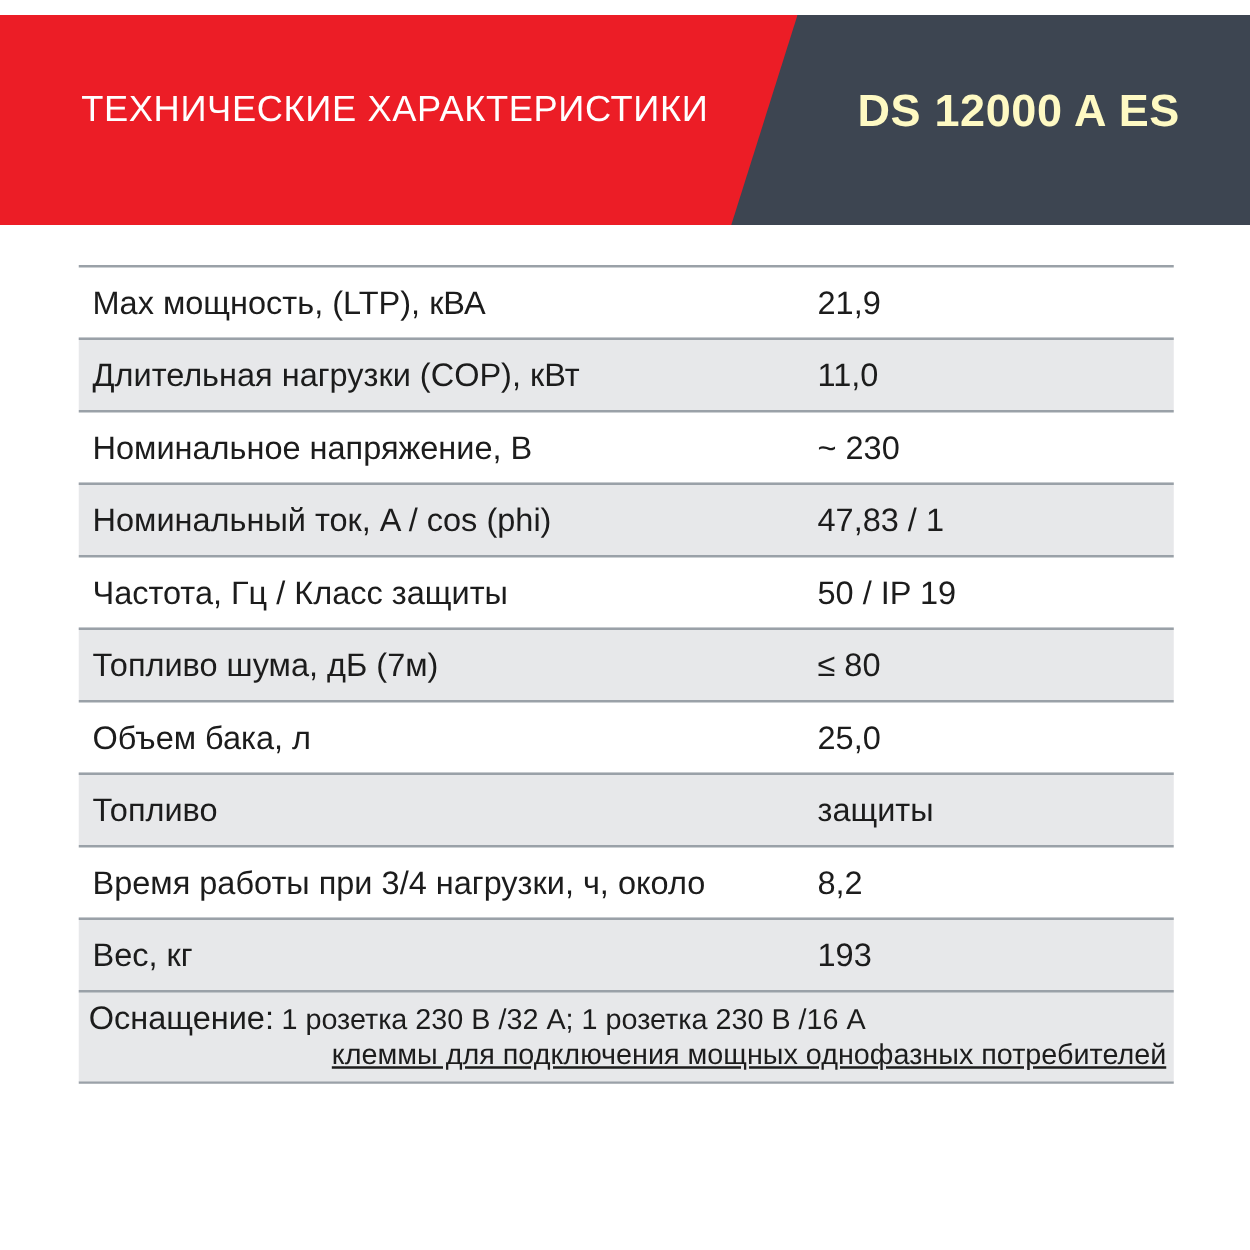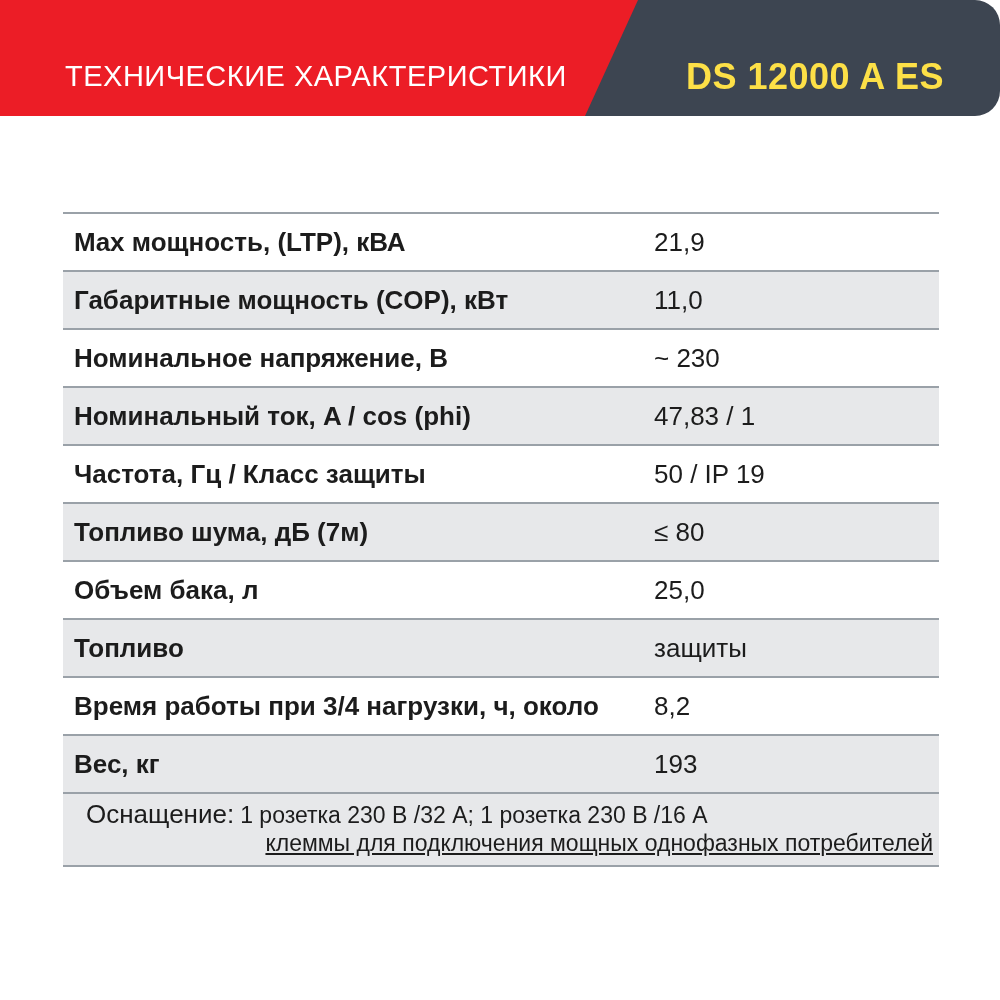--- a/index.html
+++ b/index.html
@@ -14,43 +14,42 @@
   body{
     width:1000px;height:1000px;
     font-family:"Liberation Sans","DejaVu Sans",sans-serif;
     color:var(--text);
     position:relative;
     overflow:hidden;
   }
 
   
   .header{
-    position:absolute;left:0;top:0;
-    width:1000px;height:116px;
+    position:absolute;left:0;top:12px;
+    width:1000px;height:168px;
     background:var(--dark);
-    border-radius:25px;
   }
   .header-red{
     position:absolute;inset:0;
     background:var(--red);
     clip-path:polygon(0 0, 638px 0, 585px 100%, 0 100%);
   }
   .header-title{
     position:absolute;left:65px;top:0;height:153px;
     display:flex;align-items:center;
     color:#ffffff;
     font-size:29px;
     font-weight:400;
     letter-spacing:.5px;
     white-space:nowrap;
   }
   .header-model{
     position:absolute;right:0;top:0;height:153px;width:370px;
     display:flex;align-items:center;justify-content:center;
-    color:#fde047;
+    color:#fef9c3;
     font-size:36px;
     font-weight:700;
     letter-spacing:.5px;
     white-space:nowrap;
   }
 
   
   .table{
     position:absolute;left:63px;top:212px;
     width:876px;
@@ -59,30 +58,30 @@
   .row{
     display:grid;
     grid-template-columns:591px auto;
     align-items:center;
     height:58px;
     border-top:2px solid var(--border);
     background:#ffffff;
     font-size:26px;
   }
   .row:nth-child(even){background:var(--row-gray);}
-  .spec-label{padding-left:11px;white-space:nowrap;font-weight:bold;}
+  .spec-label{padding-left:11px;white-space:nowrap;}
   .spec-value{white-space:nowrap;}
 
   
   .equip-row{
     display:block;
     border-top:2px solid var(--border);
     background:var(--row-gray);
     min-height:63px;
-    padding:6px 6px 8px 23px;
+    padding:6px 6px 8px 8px;
     font-size:23px;
     line-height:28px;
   }
   .equip-line1{white-space:nowrap;}
   .equip-label{font-size:26px;margin-right:6px;}
   .equip-line2{text-align:right;white-space:nowrap;text-decoration:underline;}
 </style>
 </head>
 <body>
 
@@ -93,21 +92,21 @@
 </div>
 
 <div class="table" id="specs-table">
 
   <div class="row">
     <div class="spec-label">Max мощность, (LTP), кВА</div>
     <div class="spec-value">21,9</div>
   </div>
 
   <div class="row">
-    <div class="spec-label">Габаритные мощность (COP), кВт</div>
+    <div class="spec-label">Длительная нагрузки (COP), кВт</div>
     <div class="spec-value">11,0</div>
   </div>
 
   <div class="row">
     <div class="spec-label">Номинальное напряжение, В</div>
     <div class="spec-value">~ 230</div>
   </div>
 
   <div class="row">
     <div class="spec-label">Номинальный ток, A / cos (phi)</div>

